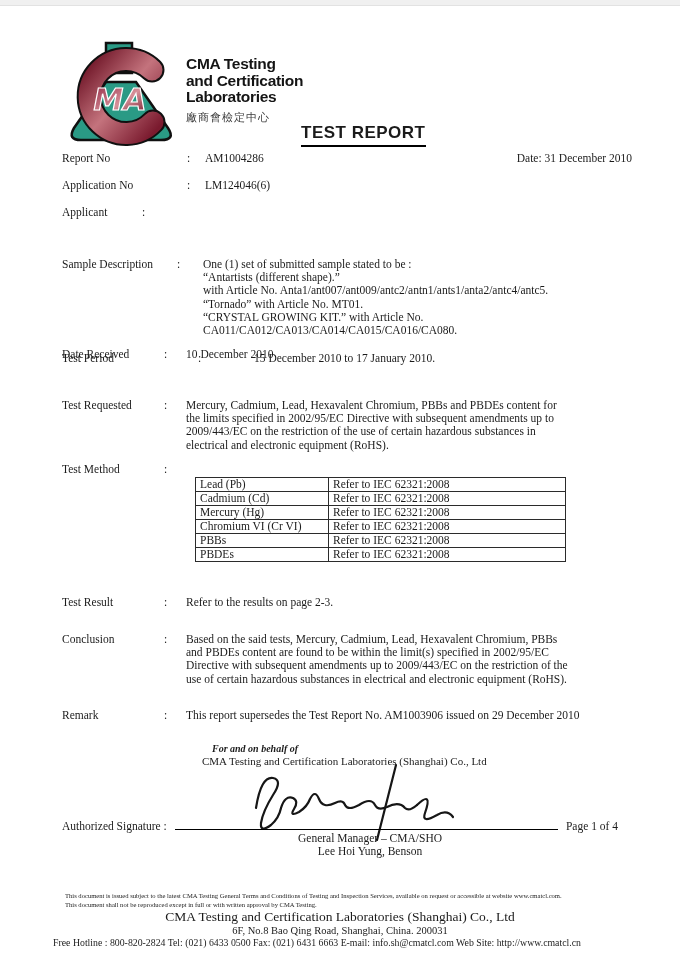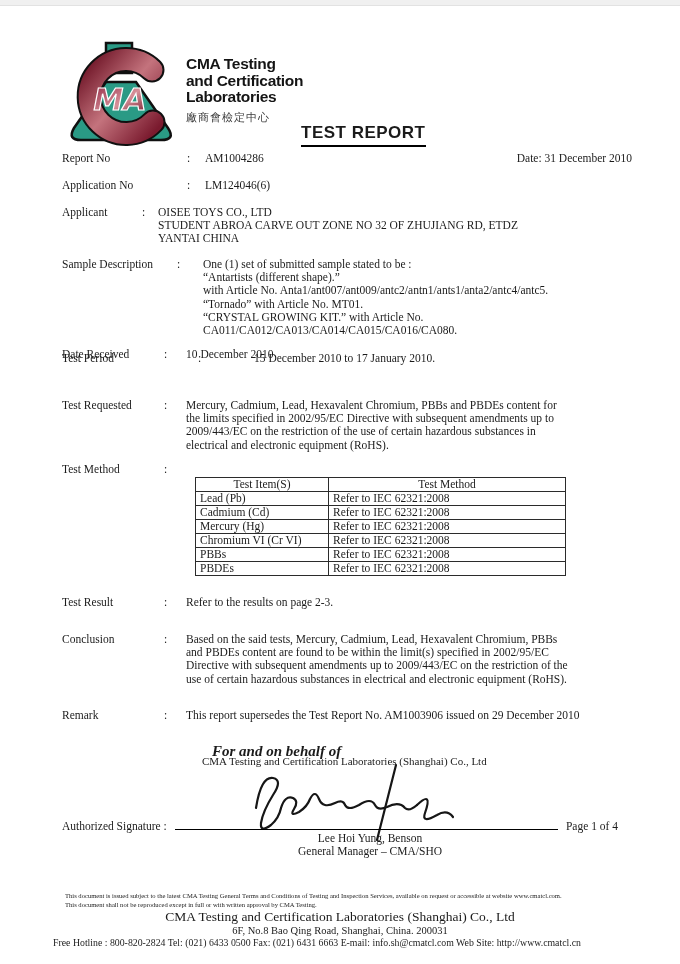--- a/index.html
+++ b/index.html
@@ -35,21 +35,21 @@
   
   table.tm{position:absolute;left:195px;top:477px;border-collapse:collapse;font-size:11.5px;color:#1b1b1b;}
   table.tm td,table.tm th{border:1.4px solid #2b2b2b;font-weight:normal;height:13px;line-height:13px;padding:0 4px;}
   table.tm th{text-align:center;}
   table.tm td.c1{width:124px;}
   table.tm td.c2,table.tm th.c2{width:228px;}
   table.tm td{text-align:left;}
 
   
   .sig-section{position:absolute;left:0;top:740px;width:680px;height:136px;}
-  .on-behalf{position:absolute;left:212px;top:3px;font-style:italic;font-weight:bold;font-size:15px;}
+  .on-behalf{position:absolute;left:212px;top:3px;font-style:italic;font-weight:bold;font-size:10px;}
   .sig-company{position:absolute;left:202px;top:15px;font-size:11px;}
   .sig-svg{position:absolute;left:246px;top:22px;}
   .auth-row{position:absolute;left:62px;top:76px;width:556px;display:flex;align-items:flex-end;}
   .auth-label{flex:none;padding-bottom:0;}
   .auth-line{flex:1;border-bottom:1.4px solid #000;height:13px;margin:0 8px 2px 8px;}
   .page-num{flex:none;padding-bottom:0;}
   .signer{position:absolute;left:180px;top:92px;width:380px;text-align:center;line-height:13px;}
 
   
   .footer{position:absolute;left:0;top:888px;width:680px;}
@@ -110,25 +110,20 @@
 
   <div class="row row--id" style="top:179px;">
     <span class="lbl">Application No</span>
     <span class="colon">:</span>
     <span class="val">LM124046(6)</span>
   </div>
 
   <div class="row row--applicant" style="top:206px;">
     <span class="lbl">Applicant</span>
     <span class="colon">:</span>
-    <span class="val multiline">
-      <div>OISEE TOYS CO., LTD</div>
-      <div>STUDENT ABROA CARVE OUT ZONE NO 32 OF ZHUJIANG RD, ETDZ</div>
-      <div>YANTAI CHINA</div>
-    </span>
   </div>
 
   <div class="row row--sample" style="top:258px;">
     <span class="lbl">Sample Description</span>
     <span class="colon">:</span>
     <span class="val multiline">
       <div>One (1) set of submitted sample stated to be :</div>
       <div>“Antartists (different shape).”</div>
       <div>with Article No. Anta1/ant007/ant009/antc2/antn1/ants1/anta2/antc4/antc5.</div>
       <div>“Tornado” with Article No. MT01.</div>
@@ -160,24 +155,20 @@
     </span>
   </div>
 
   <div class="row" style="top:463px;">
     <span class="lbl">Test Method</span>
     <span class="colon">:</span>
   </div>
 
   <table class="tm">
     <tbody>
-        <tr>
-      <th class="c1">Test Item(S)</th>
-      <th class="c2">Test Method</th>
-    </tr>
     <tr>
       <td class="c1">Lead (Pb)</td>
       <td class="c2">Refer to IEC 62321:2008</td>
     </tr>
     <tr>
       <td class="c1">Cadmium (Cd)</td>
       <td class="c2">Refer to IEC 62321:2008</td>
     </tr>
     <tr>
       <td class="c1">Mercury (Hg)</td>
@@ -231,22 +222,22 @@
         <path d="M150,3 L131,78"></path>
         <path d="M171,43 Q187,28 179,51 Q175,62 191,53 Q201,47 207,55"></path>
       </g>
     </svg>
     <div class="auth-row">
       <span class="auth-label">Authorized Signature :</span>
       <span class="auth-line"></span>
       <span class="page-num">Page 1 of 4</span>
     </div>
     <div class="signer">
+      <div>General Manager – CMA/SHO</div>
       <div>Lee Hoi Yung, Benson</div>
-      <div>General Manager – CMA/SHO</div>
     </div>
   </div>
 
   <div class="footer">
     <div class="fine fine1">This document is issued subject to the latest CMA Testing General Terms and Conditions of Testing and Inspection Services, available on request or accessible at website www.cmatcl.com.</div>
     <div class="fine fine2">This document shall not be reproduced except in full or with written approval by CMA Testing.</div>
     <div class="f-company">CMA Testing and Certification Laboratories (Shanghai) Co., Ltd</div>
     <div class="f-address">6F, No.8 Bao Qing Road, Shanghai, China. 200031</div>
     <div class="f-contact">Free Hotline : 800-820-2824 Tel: (021) 6433 0500 Fax: (021) 6431 6663 E-mail: info.sh@cmatcl.com Web Site: http://www.cmatcl.cn</div>
   </div>

